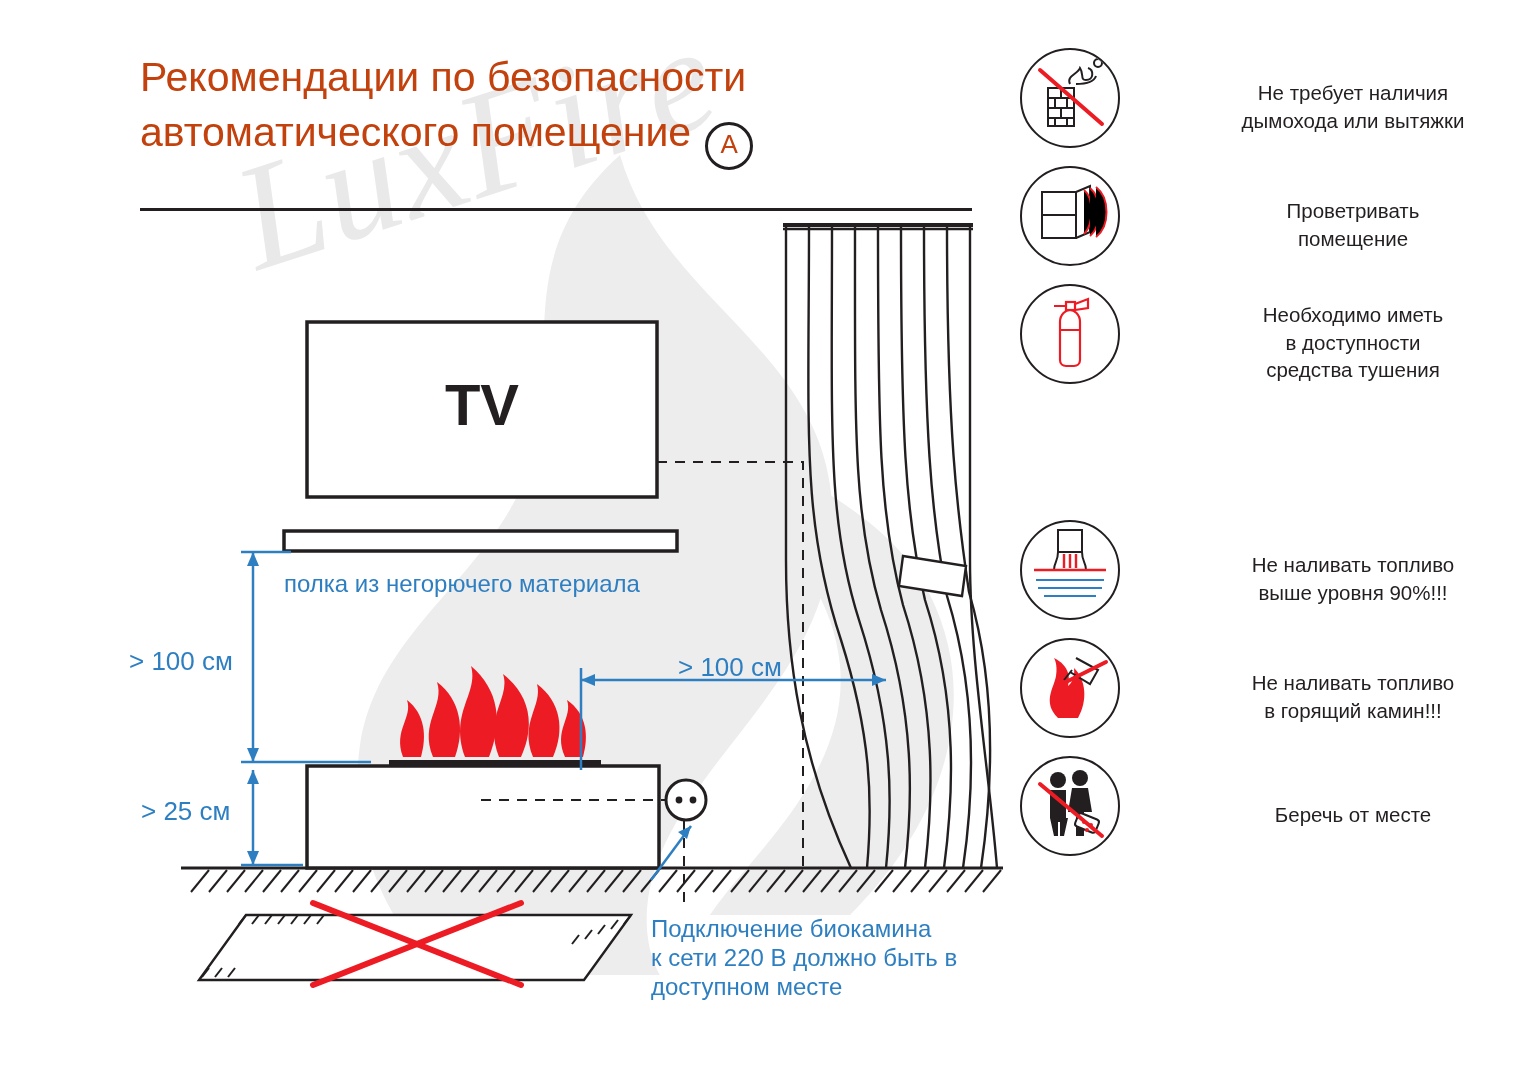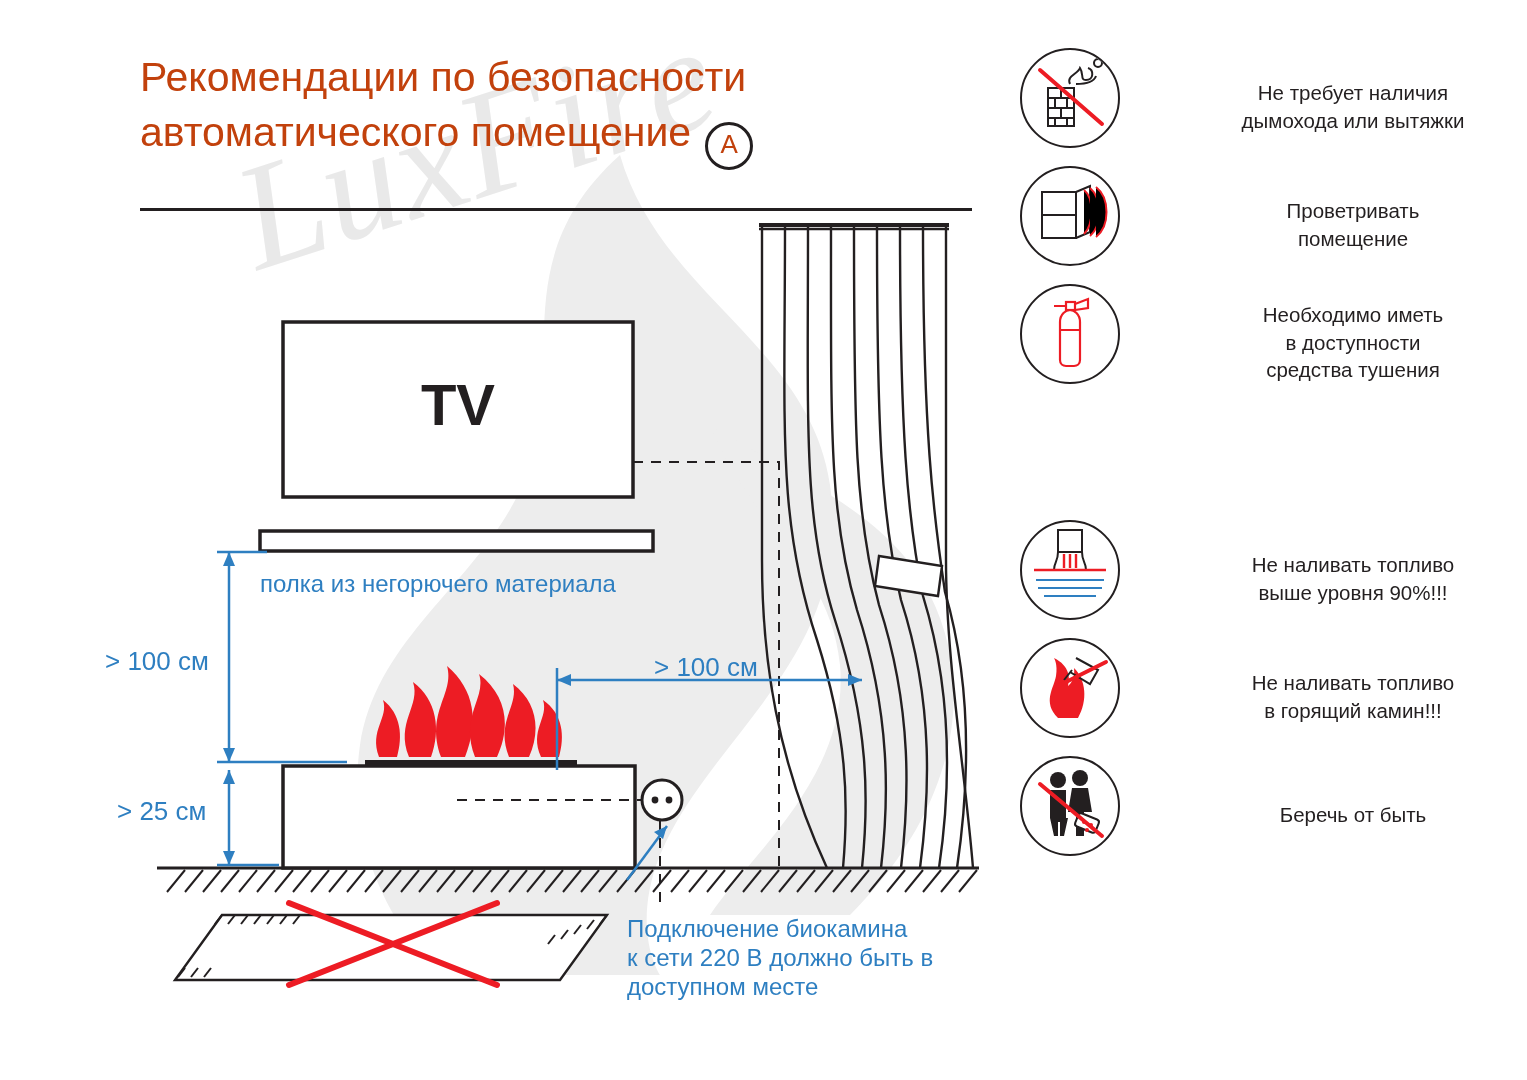--- a/index.html
+++ b/index.html
@@ -29,21 +29,21 @@
   .title-badge{
     display:inline-block;width:42px;height:42px;border:3px solid #231f20;
     border-radius:50%;text-align:center;line-height:38px;font-size:26px;
     vertical-align:-7px;margin-left:14px;
   }
   .title-rule{
     position:absolute;left:140px;top:208px;width:832px;height:3px;background:#231f20;
   }
 
   
-  .diagram{position:absolute;left:17px;top:0;width:990px;height:784px;}
+  .diagram{position:absolute;left:0;top:0;width:990px;height:784px;padding-left:41px;}
 
   
   .icon-list{position:absolute;left:1020px;top:48px;width:500px;}
   .icon-row{position:relative;height:118px;text-align:center;}
   .icon-circle{
     position:absolute;left:0;top:0;width:96px;height:96px;border-radius:50%;
     border:2px solid #231f20;background:#fff;overflow:hidden;
   }
   .icon-label{
     position:absolute;left:168px;top:50%;transform:translateY(-50%);
@@ -355,17 +355,17 @@
           <g fill="#ed1c24">
             <circle cx="60" cy="64" r="2"></circle>
               <circle cx="67" cy="67" r="2"></circle>
               <circle cx="63" cy="72" r="2"></circle>
           </g>
           <g stroke="#ed1c24" stroke-width="4" stroke-linecap="round">
             <line x1="16" y1="26" x2="78" y2="78"></line>
           </g>
         </svg>
       </div>
-      <div class="icon-label">Беречь от быть</div>
+      <div class="icon-label">Беречь от месте</div>
     </div>
 
   </div>
 </div>
 
 </body></html>

